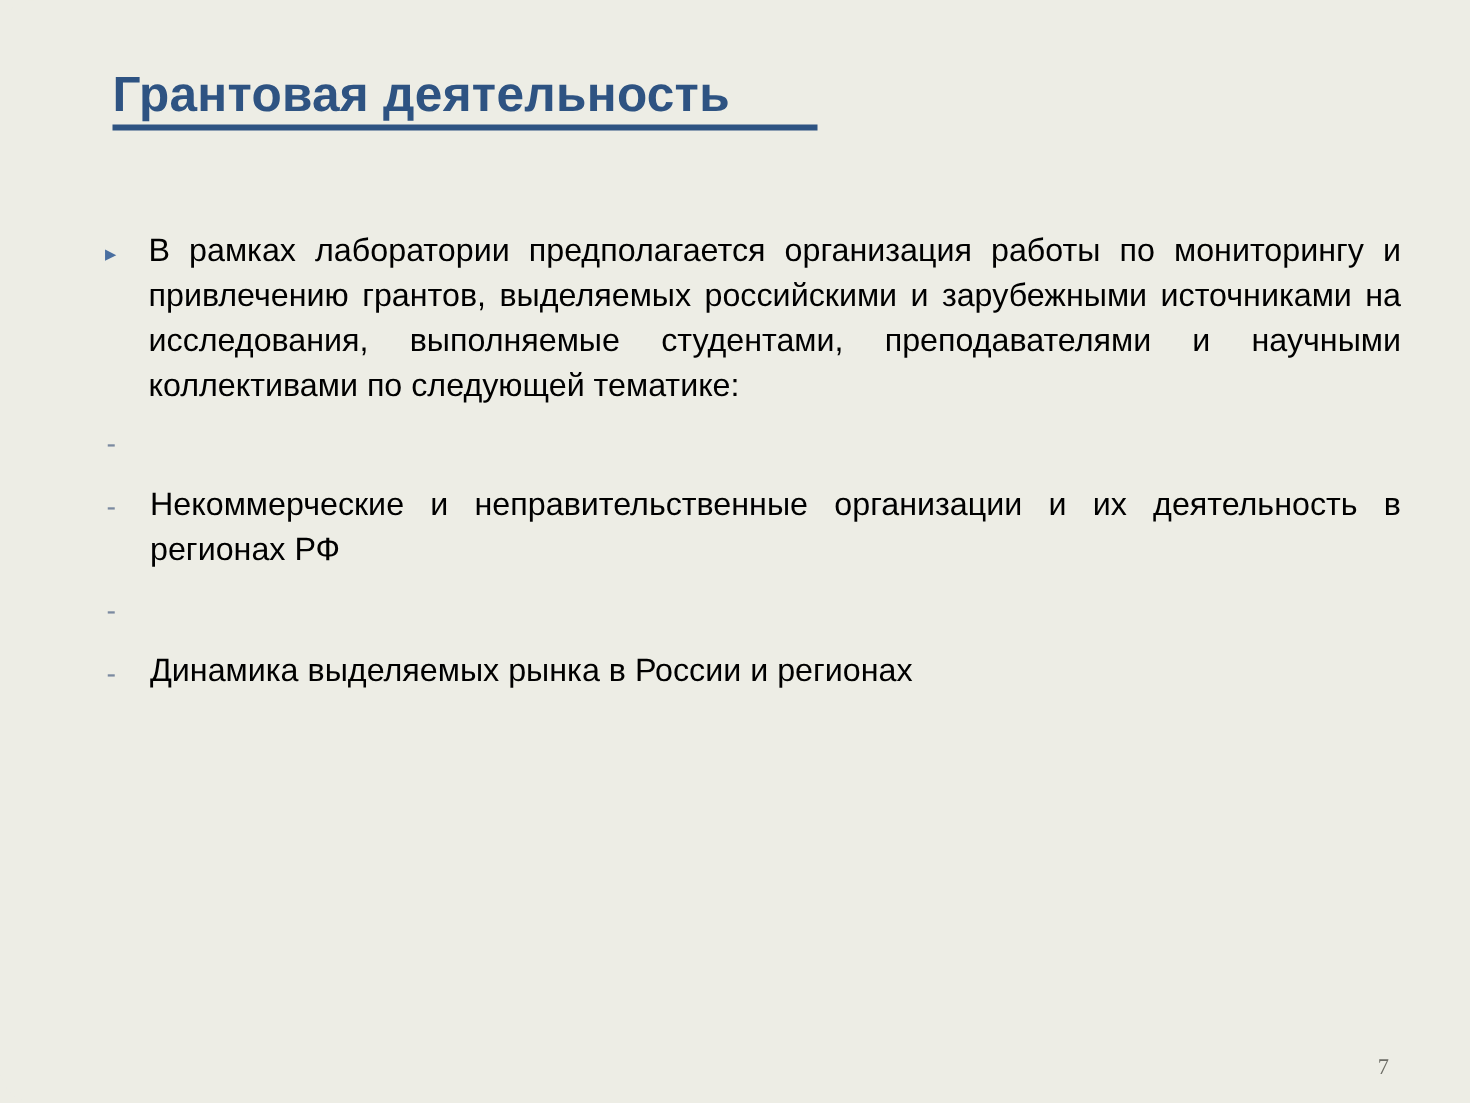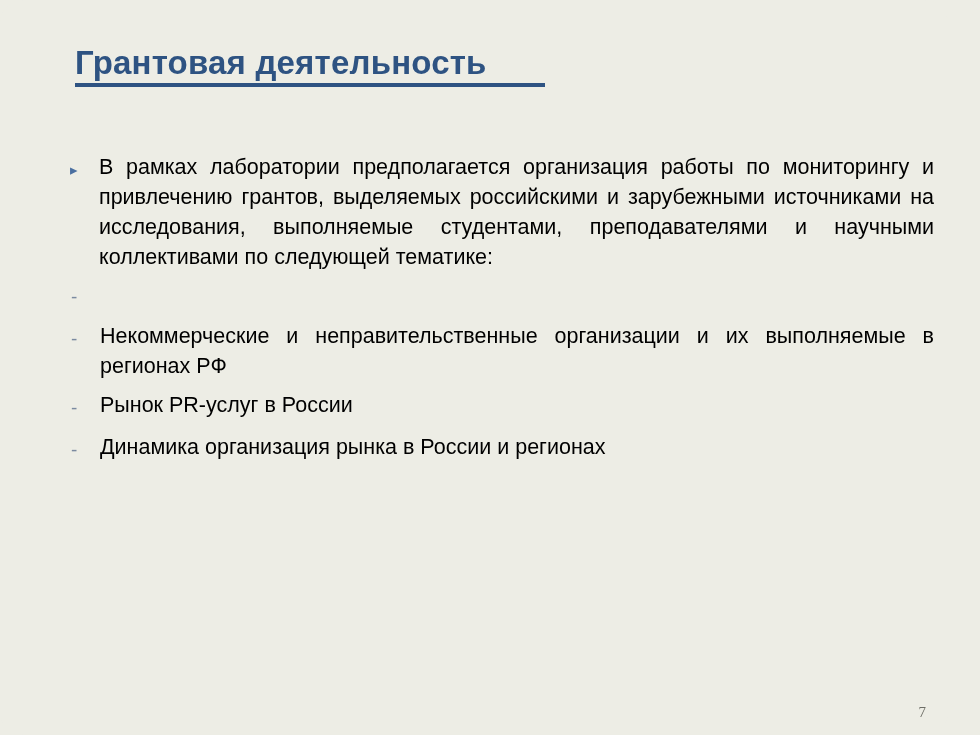--- a/index.html
+++ b/index.html
@@ -120,30 +120,29 @@
       <span class="marker triangle">▸</span>
       <span class="bullet-text">В рамках лаборатории предполагается организация работы по мониторингу и привлечению грантов, выделяемых российскими и зарубежными источниками на исследования, выполняемые студентами, преподавателями и научными коллективами по следующей тематике:</span>
     </div>
 
     <div class="bullet-row row-gap-2">
       <span class="marker dash">-</span>
     </div>
 
     <div class="bullet-row row-gap-2">
       <span class="marker dash">-</span>
-      <span class="bullet-text">Некоммерческие и неправительственные организации и их выполняемые в регионах РФ</span>
+      <span class="bullet-text">Некоммерческие и неправительственные организации и их деятельность в регионах РФ</span>
     </div>
 
     <div class="bullet-row row-gap-2">
       <span class="marker dash">-</span>
-      <span class="bullet-text">Рынок PR-услуг в России</span>
     </div>
 
     <div class="bullet-row row-gap-2">
       <span class="marker dash">-</span>
-      <span class="bullet-text">Динамика организация рынка в России и регионах</span>
+      <span class="bullet-text">Динамика выделяемых рынка в России и регионах</span>
     </div>
 
   </div>
 
   <div class="page-number">7</div>
 
 </div>
 
 </body></html>

